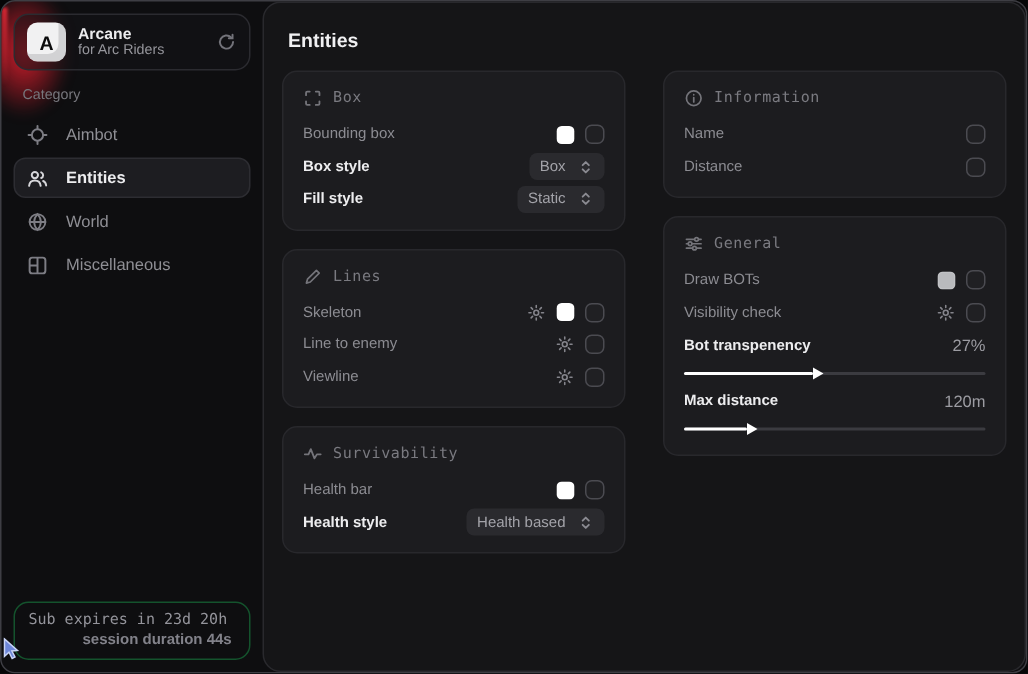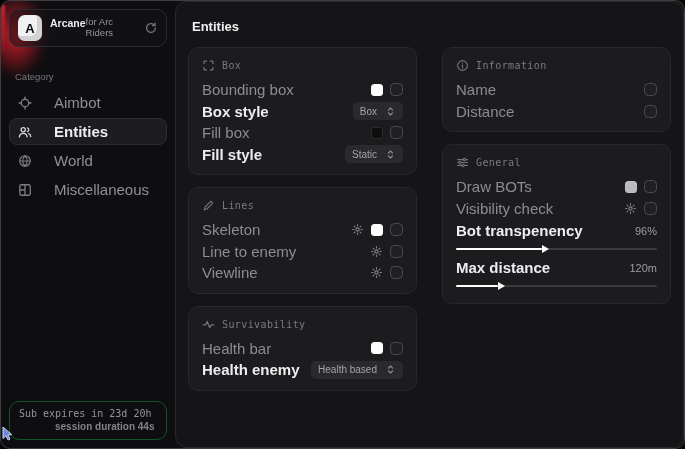--- a/index.html
+++ b/index.html
@@ -25,29 +25,29 @@
   .brand-card {
     position:relative; display:flex; align-items:center; gap:8px; height:38px;
     border:1px solid #2b2b30; border-radius:10px; padding:5px 8px;
     background:rgba(20,20,23,0.55);
   }
   .avatar {
     width:26px; height:26px; border-radius:7px; background:#f1f1f2; color:#0b0b0c;
     font-weight:bold; font-size:13px; display:flex; align-items:center; justify-content:center;
     box-shadow:inset -5px -5px 0 rgba(120,120,125,0.25);
   }
-  .brand-text { display:flex; flex-direction:row; line-height:1.15; }
+  .brand-text { display:flex; flex-direction:column; line-height:1.15; }
   .brand-title { font-size:10.5px; font-weight:bold; color:#ececee; }
   .brand-sub { font-size:9.5px; color:#96969c; }
   .icon-btn { margin-left:auto; color:#73737a; display:flex; }
-  .category { font-size:9.5px; color:#77777d; margin:24px 6px 7px; }
+  .category { font-size:9.5px; color:#77777d; margin:11px 6px 7px; }
   .nav { display:flex; flex-direction:column; gap:2px; }
   .nav-item {
-    display:flex; align-items:center; gap:22px; height:27px; padding:0 8px;
-    border-radius:8px; border:1px solid transparent; color:#8f8f95; font-size:15px; cursor:default;
+    display:flex; align-items:center; gap:12px; height:27px; padding:0 8px;
+    border-radius:8px; border:1px solid transparent; color:#8f8f95; font-size:11px; cursor:default;
   }
   .nav-item.active { background:#1d1d21; border-color:#2d2d32; color:#ededef; font-weight:bold; }
   .nav-icon { width:14px; height:14px; color:#7d7d84; display:flex; flex:none; }
   .nav-item.active .nav-icon { color:#d6d6da; }
   .footer-card { margin-top:auto; border:1px solid #14532d; border-radius:10px; padding:6px 9px 7px; }
   .footer-line1 { font-family:"DejaVu Sans Mono", monospace; font-size:10px; color:#94949b; margin-bottom:2px; }
   .footer-line2 { font-size:10px; font-weight:bold; color:#82828a;margin-left:36px; }
   .cursor { position:absolute; left:1px; bottom:2px; z-index:5; }
   
   .main {
@@ -57,21 +57,21 @@
   .main-title { font-size:13px; font-weight:bold; color:#f0f0f2; margin:5px 4px 13px; }
   .columns { display:flex; gap:25px; align-items:flex-start; }
   .col { flex:1; display:flex; flex-direction:column; gap:12px; min-width:0; }
   .card { background:#1c1c1f; border:1px solid #28282c; border-radius:10px; padding:8px 13px 9px; }
   .card-header {
     display:flex; align-items:center; gap:7px; margin:3px 0 7px;
     color:#7a7a80; font-family:"DejaVu Sans Mono", monospace; font-size:10px; letter-spacing:0.4px;
   }
   .card-header .hicon { width:13px; height:13px; display:flex; color:#74747a; flex:none; }
   .row { display:flex; align-items:center; justify-content:space-between; height:21.5px; }
-  .row-label { font-size:15px; color:#8c8c92; white-space:nowrap; }
+  .row-label { font-size:10px; color:#8c8c92; white-space:nowrap; }
   .row-label.bright { color:#ededef; font-weight:bold; }
   .row-value { font-size:11px; color:#9c9ca2; }
   .controls { display:flex; align-items:center; gap:7px; }
   .checkbox { width:13px; height:13px; border:1.5px solid #4b4b51; border-radius:4.5px; background:rgba(255,255,255,0.02); flex:none; }
   .swatch { width:12px; height:12px; border-radius:3.5px; border:1px solid rgba(255,255,255,0.12); flex:none; }
   .gear { width:13px; height:13px; display:flex; color:#84848b; flex:none; }
   .dropdown {
     display:flex; align-items:center; gap:8px; background:#2a2a2e; border-radius:5px;
     padding:2.5px 7px; color:#a3a3a9; font-size:10px; line-height:1.3;
   }
@@ -187,27 +187,20 @@
                   <span class="dd-icon">
                     <svg width="11" height="11" viewBox="0 0 16 16" fill="none" stroke="currentColor" stroke-width="1.8" stroke-linecap="round" stroke-linejoin="round">
                       <polyline points="5,6 8,3 11,6"></polyline>
                       <polyline points="5,10 8,13 11,10"></polyline>
                     </svg>
                   </span>
                 </div>
               </div>
             </div>
             <div class="row">
-              <span class="row-label">Fill box</span>
-              <div class="controls">
-                <div class="swatch" style="background: rgb(13, 13, 14);"></div>
-                <div class="checkbox"></div>
-              </div>
-            </div>
-            <div class="row">
               <span class="row-label bright">Fill style</span>
               <div class="controls">
                 <div class="dropdown">
                   <span>Static</span>
                   <span class="dd-icon">
                     <svg width="11" height="11" viewBox="0 0 16 16" fill="none" stroke="currentColor" stroke-width="1.8" stroke-linecap="round" stroke-linejoin="round">
                       <polyline points="5,6 8,3 11,6"></polyline>
                       <polyline points="5,10 8,13 11,10"></polyline>
                     </svg>
                   </span>
@@ -272,21 +265,21 @@
               <span>Survivability</span>
             </div>
             <div class="row">
               <span class="row-label">Health bar</span>
               <div class="controls">
                 <div class="swatch" style="background: rgb(255, 255, 255);"></div>
                 <div class="checkbox"></div>
               </div>
             </div>
             <div class="row">
-              <span class="row-label bright">Health enemy</span>
+              <span class="row-label bright">Health style</span>
               <div class="controls">
                 <div class="dropdown">
                   <span>Health based</span>
                   <span class="dd-icon">
                     <svg width="11" height="11" viewBox="0 0 16 16" fill="none" stroke="currentColor" stroke-width="1.8" stroke-linecap="round" stroke-linejoin="round">
                       <polyline points="5,6 8,3 11,6"></polyline>
                       <polyline points="5,10 8,13 11,10"></polyline>
                     </svg>
                   </span>
                 </div>
@@ -345,21 +338,21 @@
                     <circle cx="8" cy="8" r="2"></circle>
                     <path d="M8 2v1.7M8 12.3V14M2 8h1.7M12.3 8H14M3.8 3.8L5 5M11 11l1.2 1.2M12.2 3.8L11 5M5 11l-1.2 1.2"></path>
                   </svg>
                 </span>
                 <div class="checkbox"></div>
               </div>
             </div>
             <div class="slider-group">
               <div class="row">
                 <span class="row-label bright">Bot transpenency</span>
-                <span class="row-value">96%</span>
+                <span class="row-value">27%</span>
               </div>
               <div class="slider-track">
                 <div class="slider-fill" style="width: 43%;"></div>
                 <div class="slider-thumb" style="left: 43%;"></div>
               </div>
             </div>
             <div class="slider-group">
               <div class="row">
                 <span class="row-label bright">Max distance</span>
                 <span class="row-value">120m</span>

